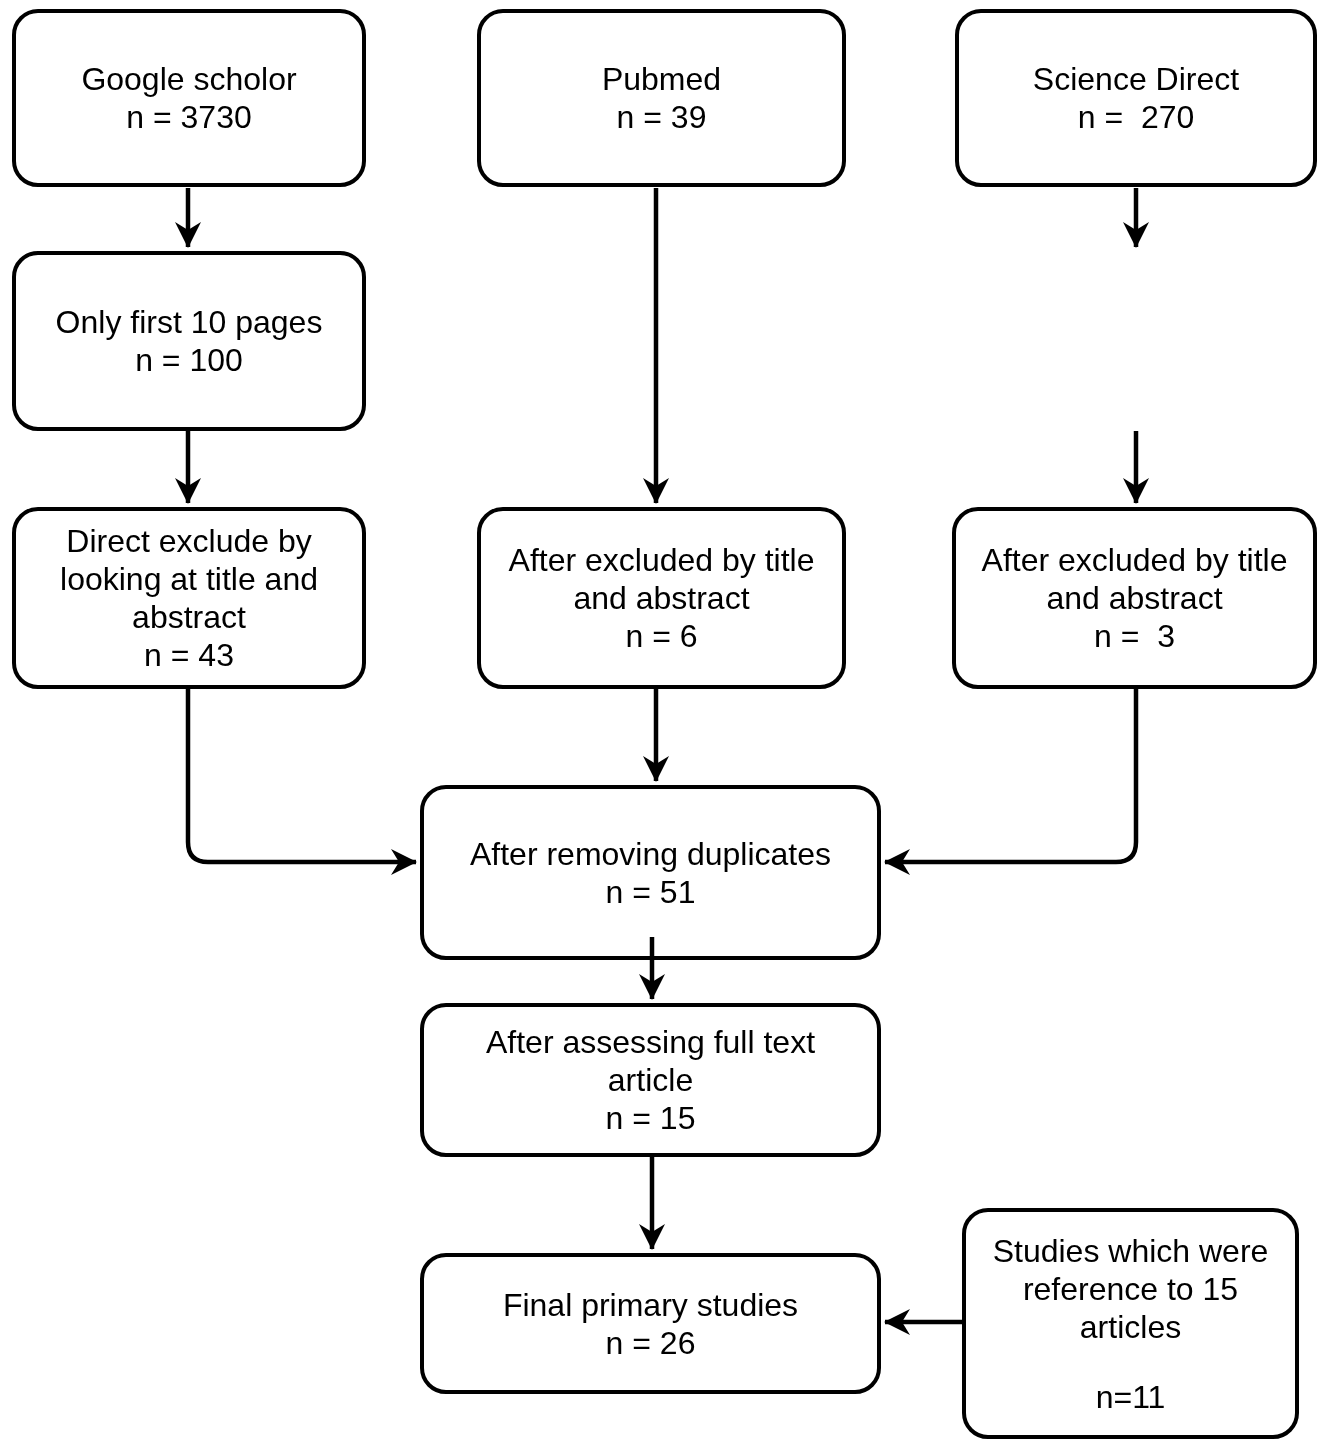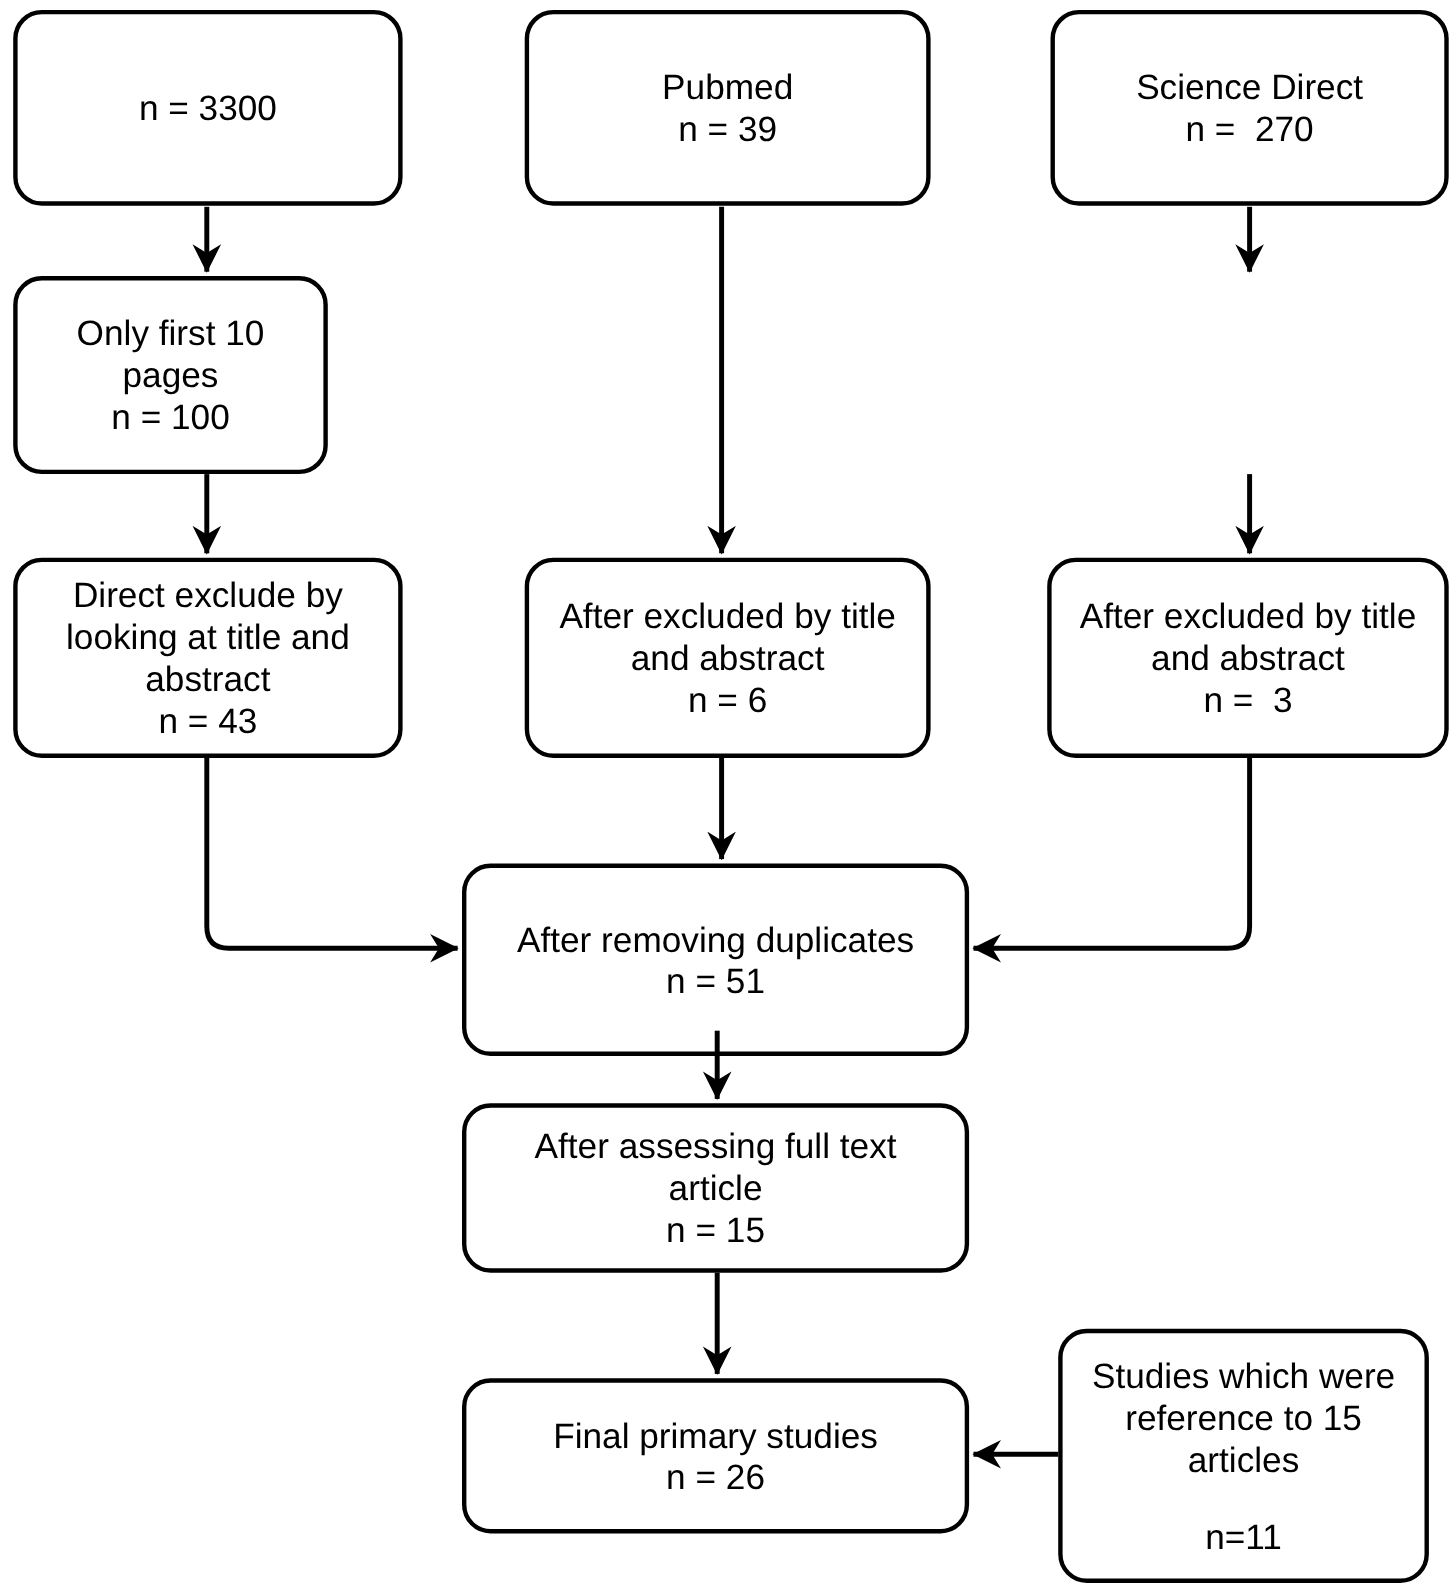--- a/index.html
+++ b/index.html
@@ -44,34 +44,35 @@
     stroke-width: 4.5;
     fill: none;
   }
 </style>
 </head>
 <body>
 
 <div class="canvas">
 
   <div class="node" style="left:12px; top:9px; width:354px; height:178px;">
-    <div>n = 3300</div>
+    <div>Google scholor</div>
+    <div>n = 3730</div>
   </div>
 
   <div class="node" style="left:477px; top:9px; width:369px; height:178px;">
     <div>Pubmed</div>
     <div>n = 39</div>
   </div>
 
   <div class="node" style="left:955px; top:9px; width:362px; height:178px;">
     <div>Science Direct</div>
     <div>n =  270</div>
   </div>
 
-  <div class="node" style="left:12px; top:251px; width:286px; height:180px;">
+  <div class="node" style="left:12px; top:251px; width:354px; height:180px;">
     <div>Only first 10 pages</div>
     <div>n = 100</div>
   </div>
 
 
   <div class="node" style="left:12px; top:507px; width:354px; height:182px;">
     <div>Direct exclude by
 looking at title and
 abstract</div>
     <div>n = 43</div>

